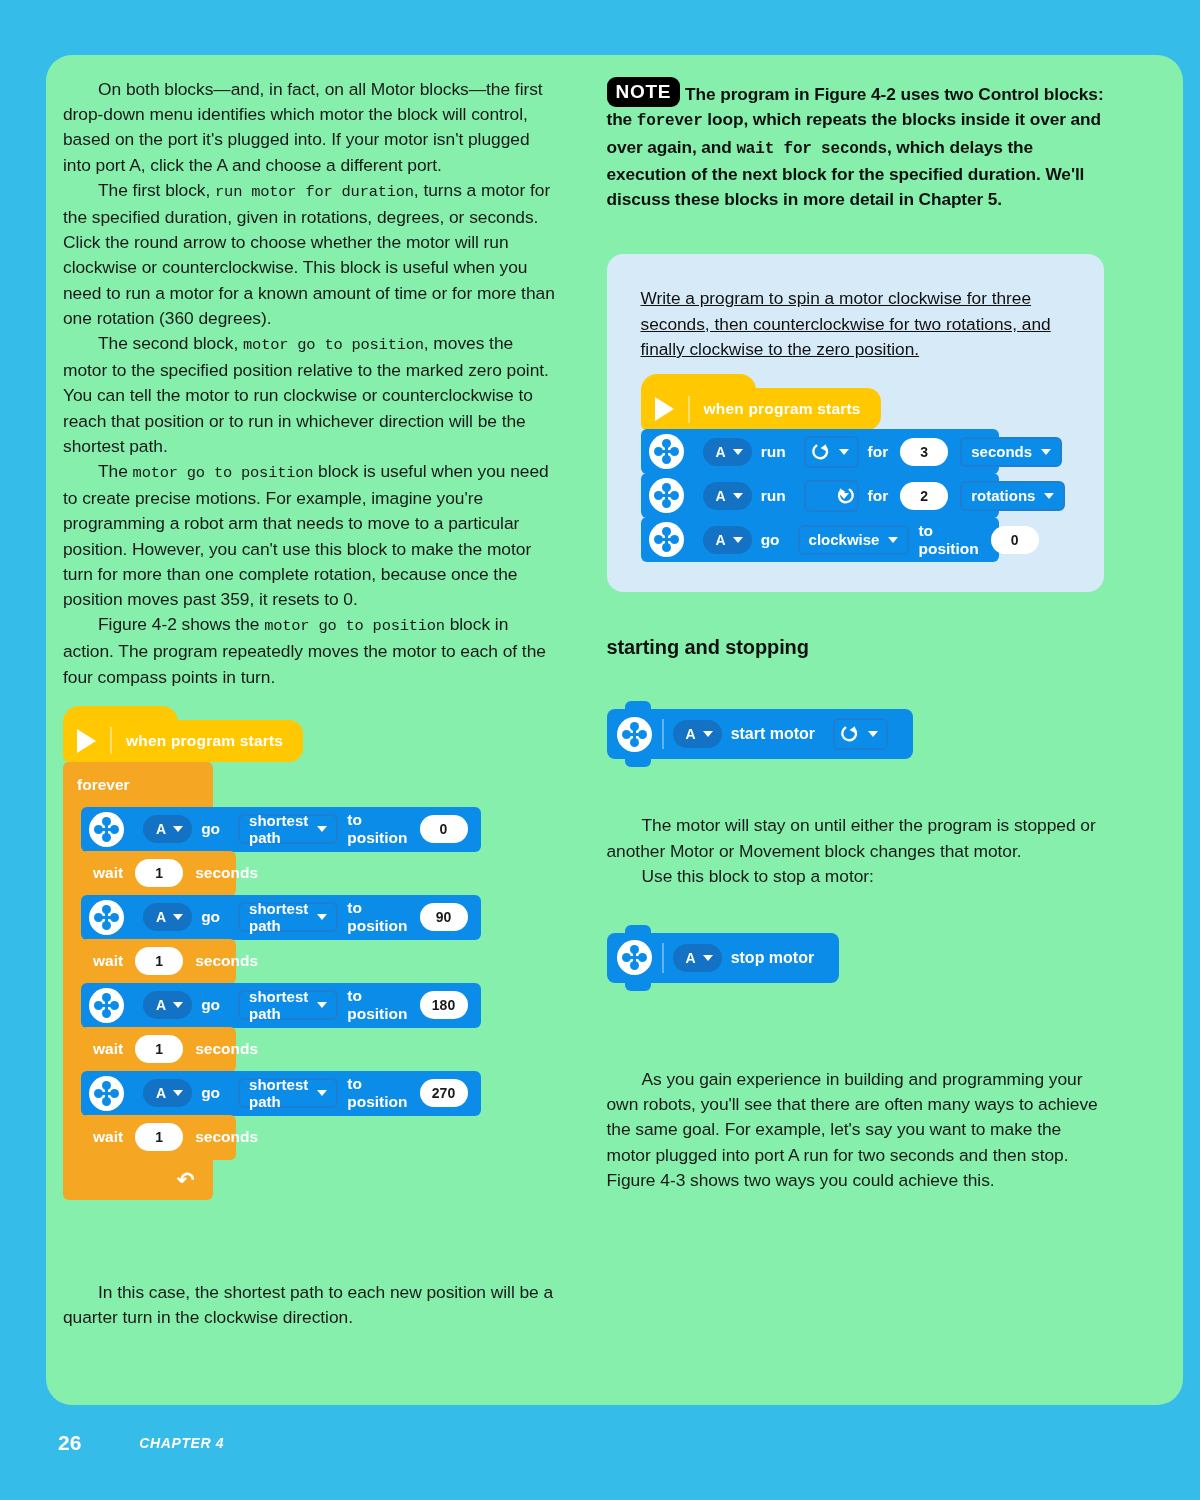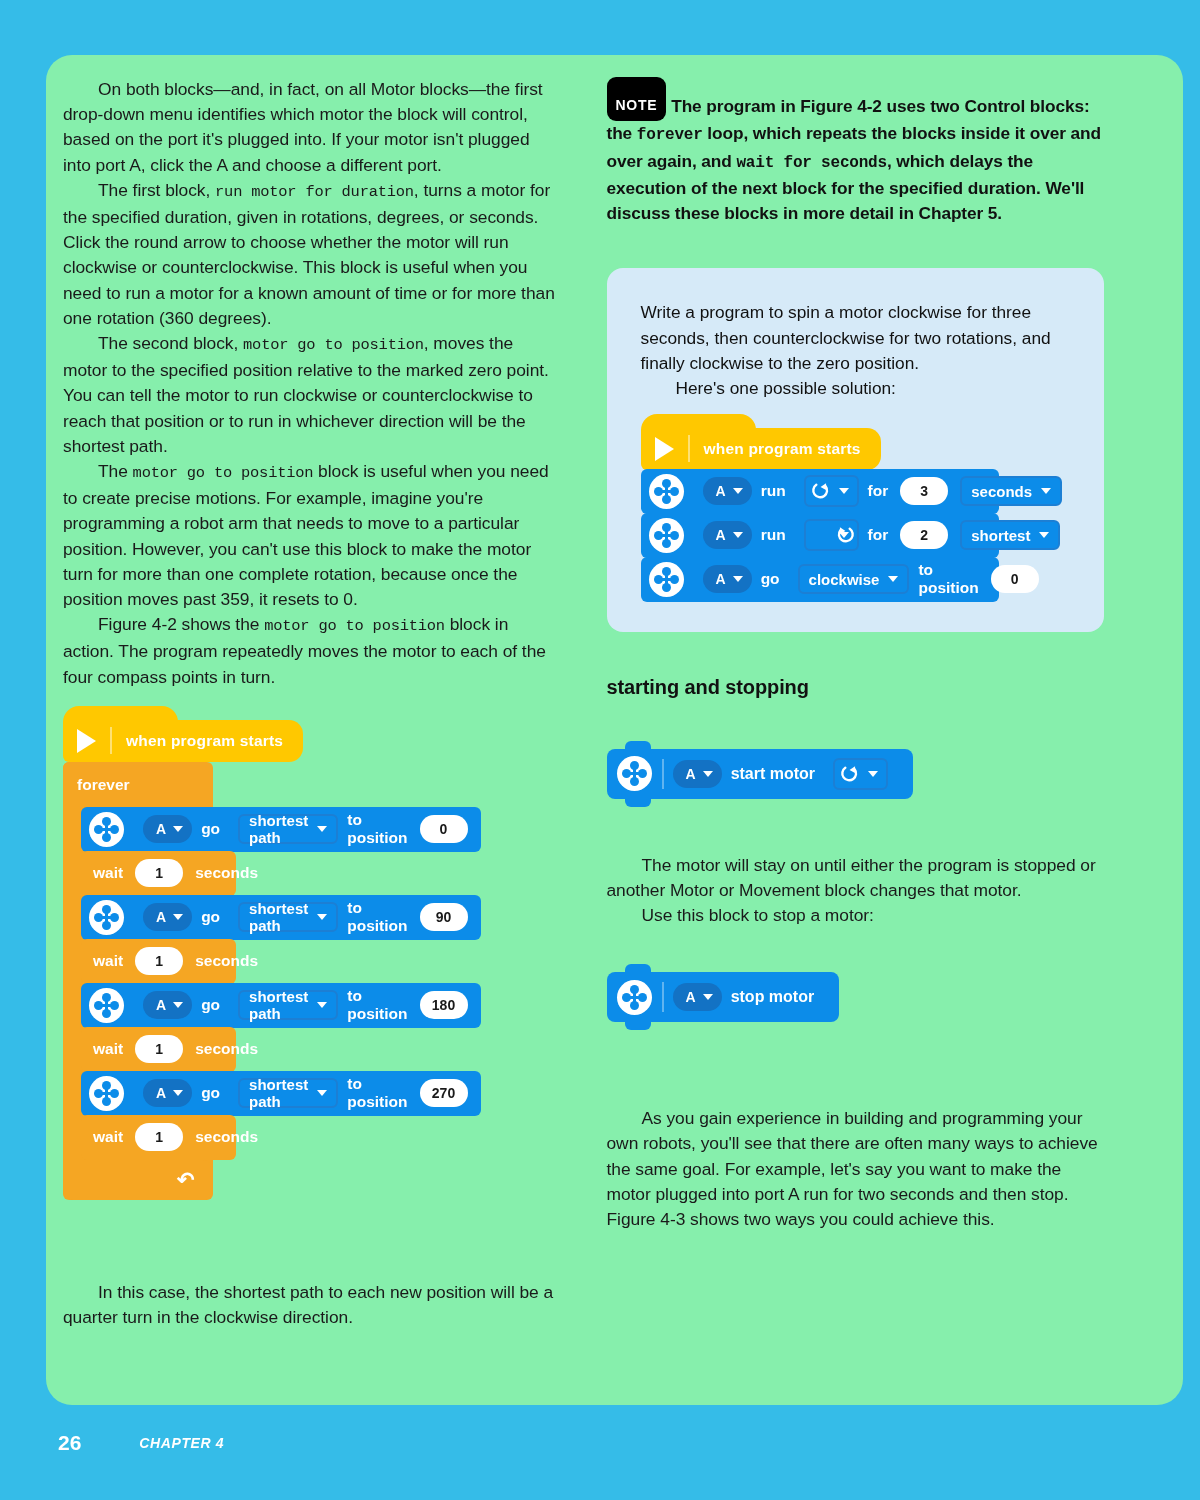--- a/index.html
+++ b/index.html
@@ -54,22 +54,22 @@
     line-height: 25.3px;
     font-weight: bold;
     color: #111;
     letter-spacing: -0.1px;
   }
   .note-badge {
     display: inline-block;
     background: #000;
     color: #fff;
     border-radius: 9px;
-    padding: 16px 9px 3px 9px;
-    font-size: 14px;
+    padding: 2px 9px 3px 9px;
+    font-size: 19px;
     font-weight: bold;
     letter-spacing: 0.7px;
     vertical-align: 2px;
     margin-right: 5px;
   }
   .note-block code { font-weight: bold; font-size: 16px; }
 
   
   .trythis {
     margin-top: 42px;
@@ -83,20 +83,21 @@
     font-weight: bold;
     letter-spacing: 0.6px;
     color: #111;
   }
   .trythis p {
     margin: 0;
     font-size: 17.3px;
     line-height: 25.3px;
     color: #111;
     text-indent: 0;
+    text-decoration: underline;
   }
   .trythis p.ind { text-indent: 35px; }
 
   h3.subhead {
     margin: 0 0 6px 0;
     font-size: 20px;
     font-weight: bold;
     color: #111;
     letter-spacing: -0.1px;
   }
@@ -477,21 +478,20 @@
 
     <div class="col">
 
       <div class="note-block">
         <span class="note-badge">NOTE</span><span id="note-runs"><span>The program in Figure 4-2 uses two Control blocks: the </span><code>forever</code><span> loop, which repeats the blocks inside it over and over again, and </span><code>wait for seconds</code><span>, which delays the execution of the next block for the specified duration. We'll discuss these blocks in more detail in Chapter 5.</span></span>
       </div>
 
       
       <div class="trythis">
         <p>Write a program to spin a motor clockwise for three seconds, then counterclockwise for two rotations, and finally clockwise to the zero position.</p>
-        <p class="ind">Here's one possible solution:</p>
 
         <div class="tt-prog prog">
           <div class="hat">
             <span class="play"></span>
             <span class="divider"></span>
             <span class="hat-label">when program starts</span>
           </div>
           <div class="tt-stack" id="tt-steps"><div class="blk motor" style="width: 358px;">
                 <span class="motor-icon">
                   <i class="t"></i>
@@ -538,21 +538,21 @@
                 <span class="rot-wrap">
                   <svg width="22" height="22" viewBox="0 0 24 24" transform="scale(-1,1) translate(-24,0)">
                     <path d="M5 14 A7.5 7.5 0 1 1 13 20.5" fill="none" stroke="#ffffff" stroke-width="2.6" stroke-linecap="round" transform="rotate(150 12 12)"></path>
                     <polygon points="17.5,3.5 17.5,11 11.5,7.5" fill="#ffffff"></polygon>
                   </svg>
                   <span class="arrow"></span>
                 </span>
                 <span class="word">for</span>
                 <span class="numfield">2</span>
                 <span class="dropdown">
-                  <span>shortest</span>
+                  <span>rotations</span>
                   <span class="arrow"></span>
                 </span>
               </div><div class="blk motor nonotch" style="width: 358px;">
                 <span class="motor-icon">
                   <i class="t"></i>
                   <i class="b"></i>
                   <i class="l"></i>
                   <i class="r"></i>
                   <i class="c1"></i>
                   <i class="c2"></i>

